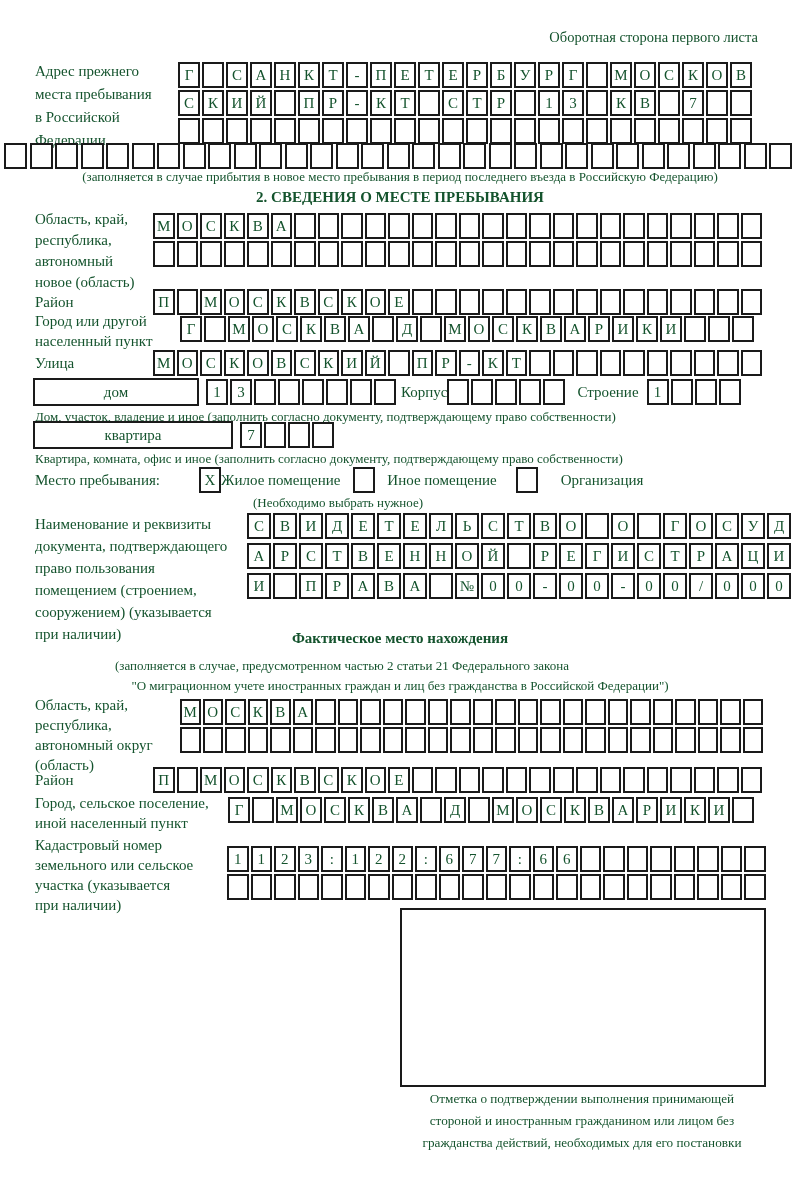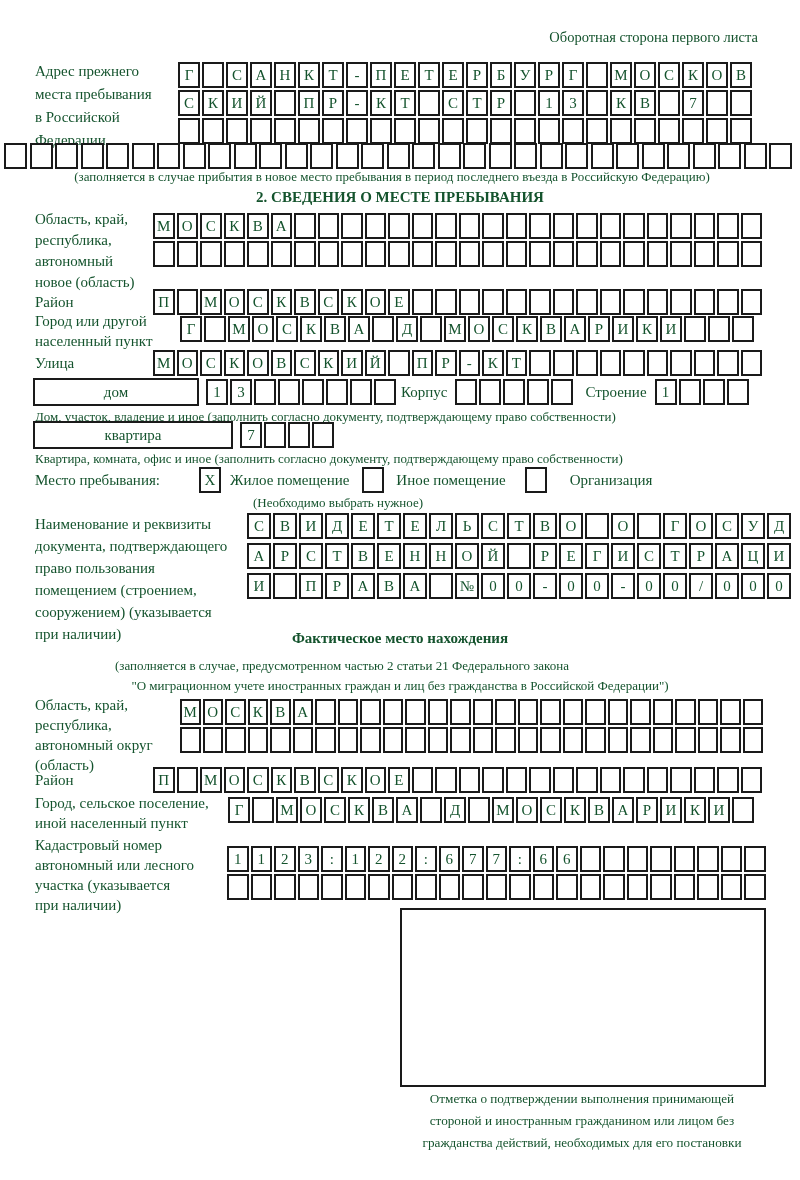--- a/index.html
+++ b/index.html
@@ -155,21 +155,21 @@
       <span class="cell"></span>
       <span class="cell"></span>
       <span class="cell"></span>
       <span class="cell"></span>
       <span class="cell"></span>
       <span class="cell"></span>
       <span class="cell"></span>
       <span class="cell"></span>
       <span class="cell"></span>
     </div>
-  <div class="abs caption center" style="left:0; top:168px; width:784px">(заполняется в случае прибытия в новое место пребывания в период последнего въезда в Российскую Федерацию)</div>
+  <div class="abs caption center" style="left:8px; top:168px; width:784px">(заполняется в случае прибытия в новое место пребывания в период последнего въезда в Российскую Федерацию)</div>
 
   <div class="abs heading center" style="left:0; top:189px; width:800px">2. СВЕДЕНИЯ О МЕСТЕ ПРЕБЫВАНИЯ</div>
 
   <div class="abs lbl lh21" style="left:35px; top:209px">
       <div>Область, край,</div>
       <div>республика,</div>
       <div>автономный</div>
       <div>новое (область)</div>
     </div>
   <div class="abs cells cells-26" style="left:153px; top:213px">
@@ -325,21 +325,21 @@
     <span class="cells" style="margin-left:7px; margin-top:1px">
         <span class="cell">1</span>
         <span class="cell">3</span>
         <span class="cell"></span>
         <span class="cell"></span>
         <span class="cell"></span>
         <span class="cell"></span>
         <span class="cell"></span>
         <span class="cell"></span>
       </span>
-    <span class="lbl" style="margin-left:3px; margin-right:8px; line-height:28px">Корпус</span>
+    <span class="lbl" style="margin-left:3px; margin-right:0; line-height:28px">Корпус</span>
     <span class="cells" style="margin-top:1px">
         <span class="cell"></span>
         <span class="cell"></span>
         <span class="cell"></span>
         <span class="cell"></span>
         <span class="cell"></span>
       </span>
     <span class="lbl" style="margin-left:10px; margin-right:8px; line-height:28px">Строение</span>
     <span class="cells" style="margin-top:1px">
         <span class="cell">1</span>
@@ -357,21 +357,21 @@
         <span class="cell"></span>
         <span class="cell"></span>
         <span class="cell"></span>
       </span>
   </div>
   <div class="abs caption" style="left:35px; top:450px">Квартира, комната, офис и иное (заполнить согласно документу, подтверждающему право собственности)</div>
 
   <div class="abs row" style="left:35px; top:467px">
     <span class="lbl" style="margin-right:39px; line-height:26px">Место пребывания:</span>
     <span class="checkbox">X</span>
-    <span class="lbl" style="margin-left:9px; margin-right:13px; line-height:26px">Жилое помещение</span>
+    <span class="lbl" style="margin-right:13px; line-height:26px">Жилое помещение</span>
     <span class="checkbox"></span>
     <span class="lbl" style="margin-left:12px; margin-right:19px; line-height:26px">Иное помещение</span>
     <span class="checkbox"></span>
     <span class="lbl" style="margin-left:23px; line-height:26px">Организация</span>
   </div>
   <div class="abs caption center" style="left:178px; top:494px; width:320px">(Необходимо выбрать нужное)</div>
 
   <div class="abs lbl lh22" style="left:35px; top:513px">
       <div>Наименование и реквизиты</div>
       <div>документа, подтверждающего</div>
@@ -571,21 +571,21 @@
       <span class="cell">А</span>
       <span class="cell">Р</span>
       <span class="cell">И</span>
       <span class="cell">К</span>
       <span class="cell">И</span>
       <span class="cell"></span>
     </div>
 
   <div class="abs lbl lh20" style="left:35px; top:835px">
       <div>Кадастровый номер</div>
-      <div>автономный или лесного</div>
+      <div>земельного или сельское</div>
       <div>участка (указывается</div>
       <div>при наличии)</div>
     </div>
   <div class="abs cells cells-26" style="left:227px; top:846px">
       <span class="cell">1</span>
       <span class="cell">1</span>
       <span class="cell">2</span>
       <span class="cell">3</span>
       <span class="cell">:</span>
       <span class="cell">1</span>

